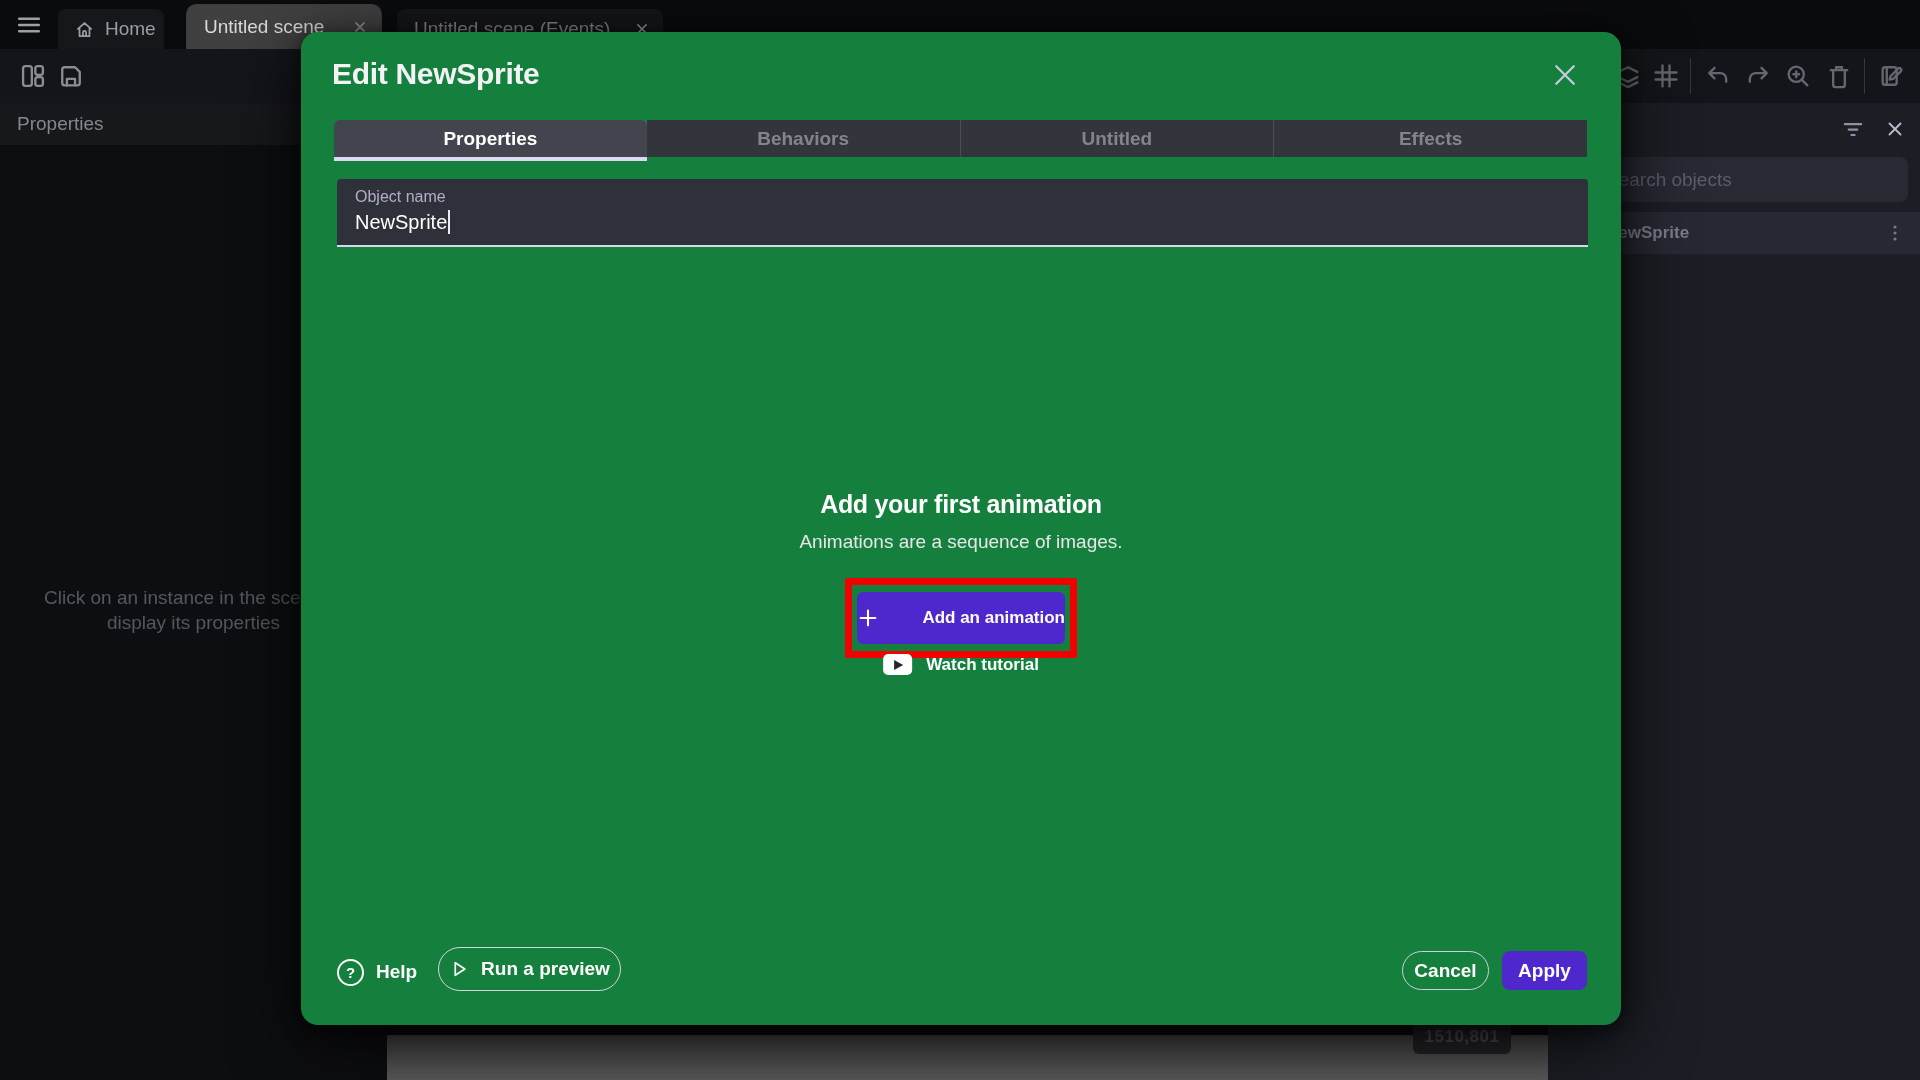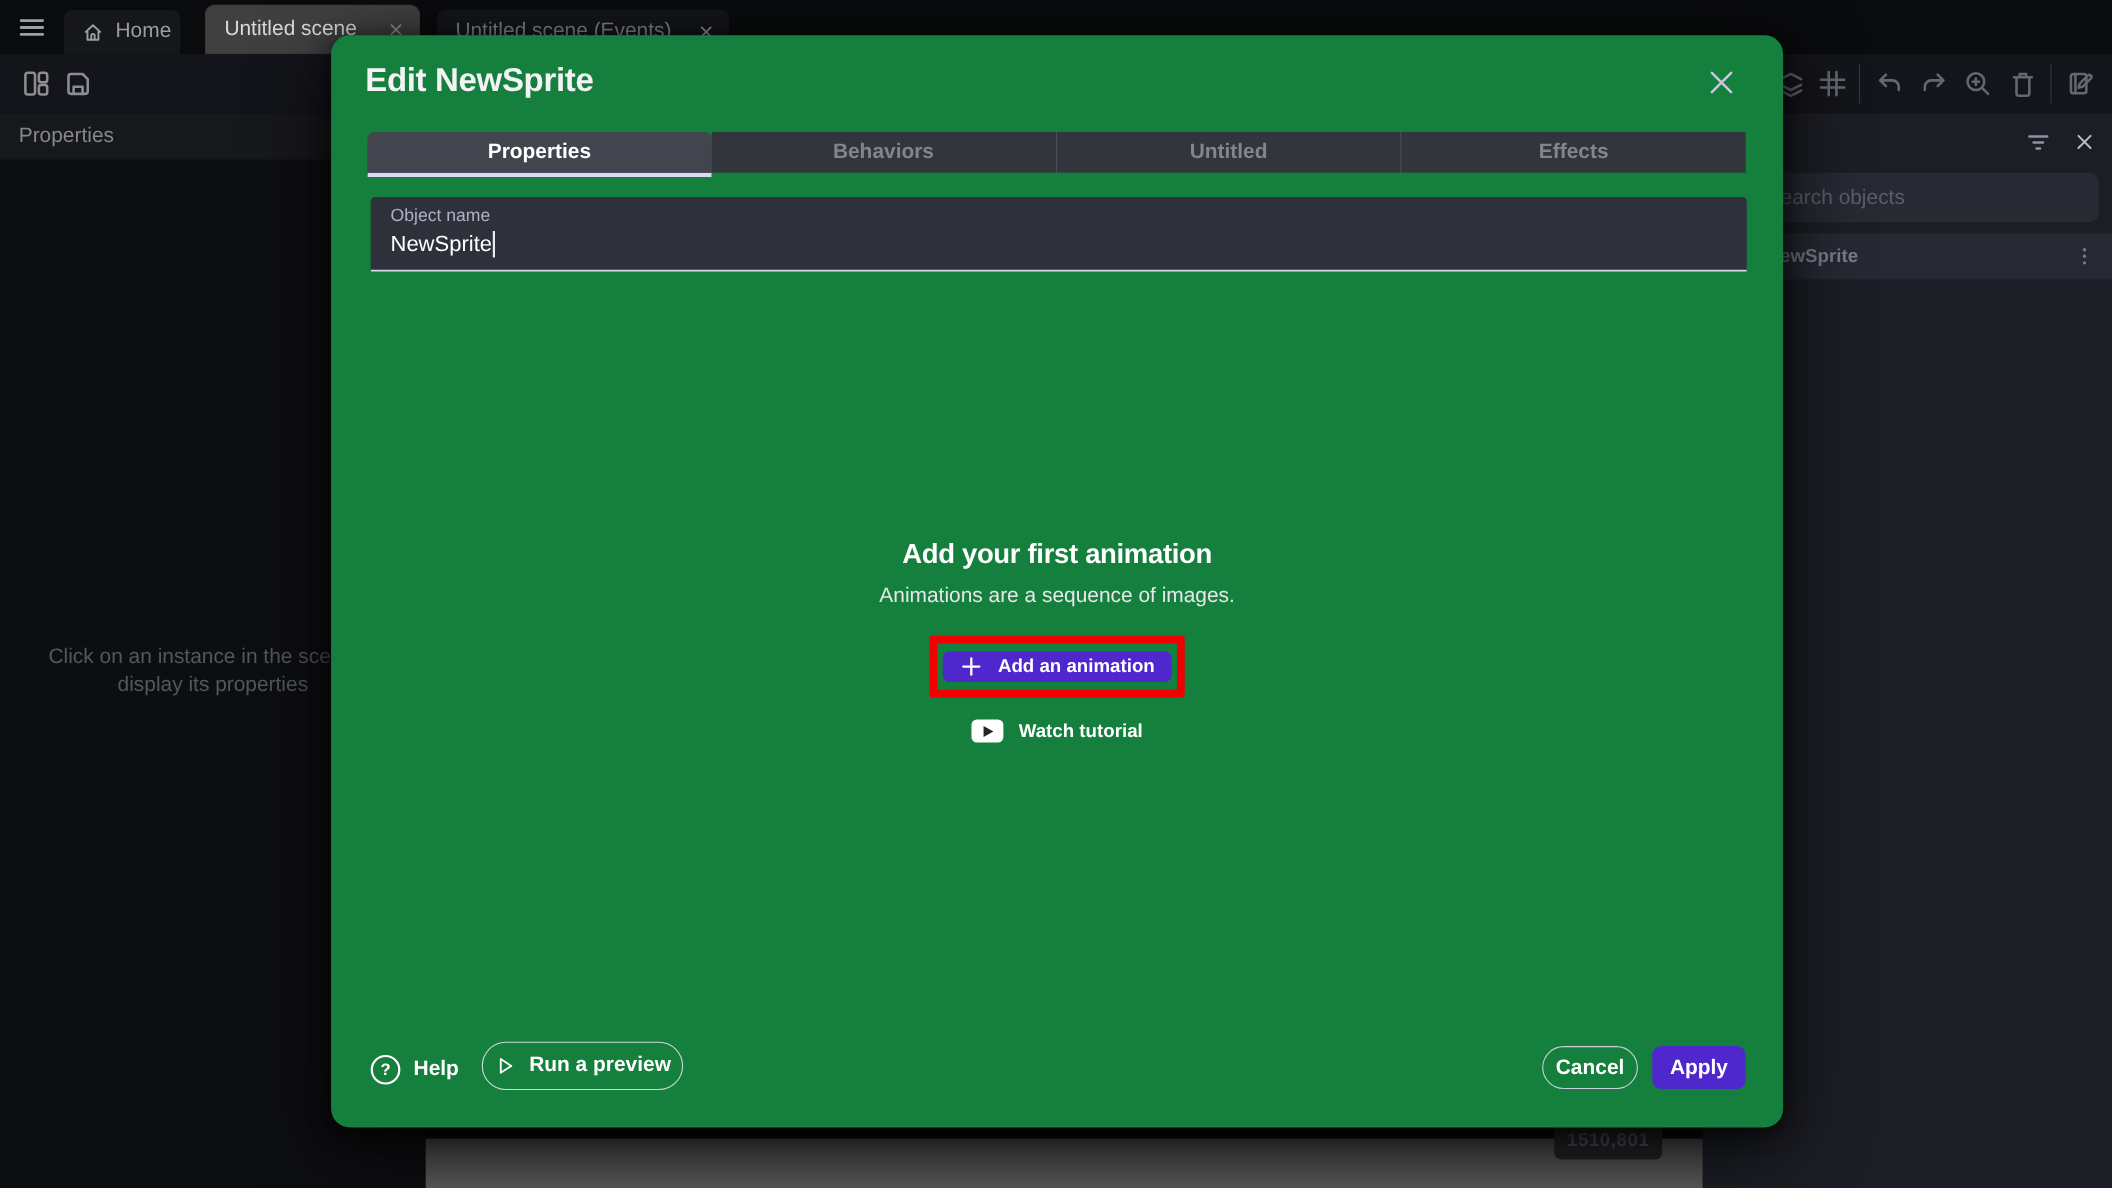--- a/index.html
+++ b/index.html
@@ -74,22 +74,22 @@
 
   .field { left:36px; top:147px; width:1251px; height:68px; background:#2f313a; border-radius:4px 4px 0 0;
     border-bottom:2px solid #d9d5ec; cursor:text; }
   .field-label { left:18px; top:9px; font-size:16px; color:#b3adc7; }
   .field-value { left:18px; top:31px; font-size:20px; color:#ffffff; display:flex; align-items:center; }
   .caret { display:inline-block; width:2px; height:24px; background:#eceaf6; margin-left:1px; }
 
   .es-heading { top:458px; width:100%; text-align:center; color:#ffffff; font-size:25px; font-weight:bold; letter-spacing:-.3px; }
   .es-sub { top:499px; width:100%; text-align:center; color:#e7e7ea; font-size:19px; }
   .red-box { top:546px; left:50%; transform:translateX(-50%); border:7px solid #f20000; border-radius:2px; padding:7px 5px; }
-  .add-anim-btn { width:208px; height:28px; background:#4f28cd; border:none; border-radius:6px;
-    display:flex; align-items:center; justify-content:center; gap:13px; color:#fff; cursor:pointer; }
+  .add-anim-btn { width:208px; height:52px; background:#4f28cd; border:none; border-radius:6px;
+    display:flex; align-items:center; justify-content:space-between; gap:13px; color:#fff; cursor:pointer; }
   .add-anim-label { font-size:17px; font-weight:bold; color:#fff; font-family:"Liberation Sans",sans-serif; }
   .watch-row { top:622px; left:50%; transform:translateX(-50%); display:flex; align-items:center; gap:14px; cursor:pointer; }
   .yt-icon { width:29px; height:21px; background:#ffffff; border-radius:5px; position:relative; }
   .yt-icon::after { content:""; position:absolute; left:11px; top:5.5px; border-left:9px solid #24262e;
     border-top:5px solid transparent; border-bottom:5px solid transparent; }
   .watch-label { color:#ffffff; font-size:17px; font-weight:bold; }
 
   .help-btn { left:36px; top:922px; height:36px; display:flex; align-items:center; gap:12px; color:#fff; cursor:pointer; background:none; border:none; }
   .help-circle { width:27px; height:27px; border:2.5px solid #fff; border-radius:50%;
     display:flex; align-items:center; justify-content:center; font-size:15px; font-weight:bold; color:#fff; }

